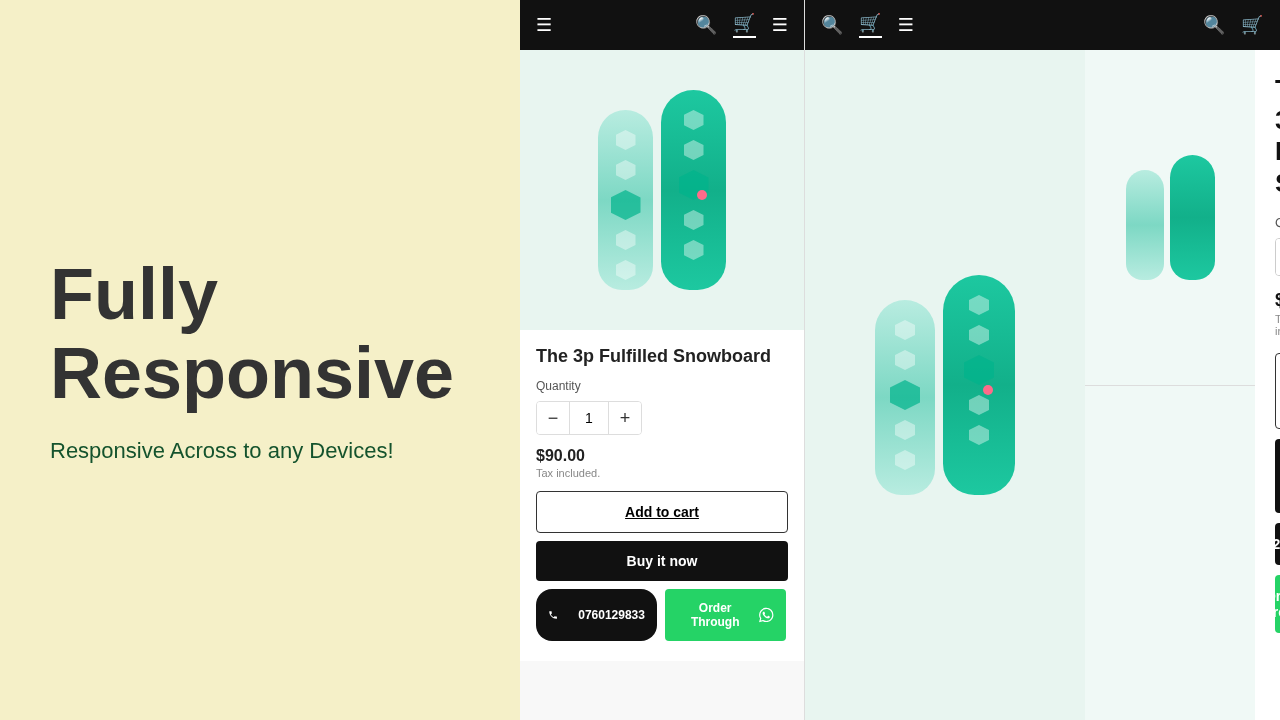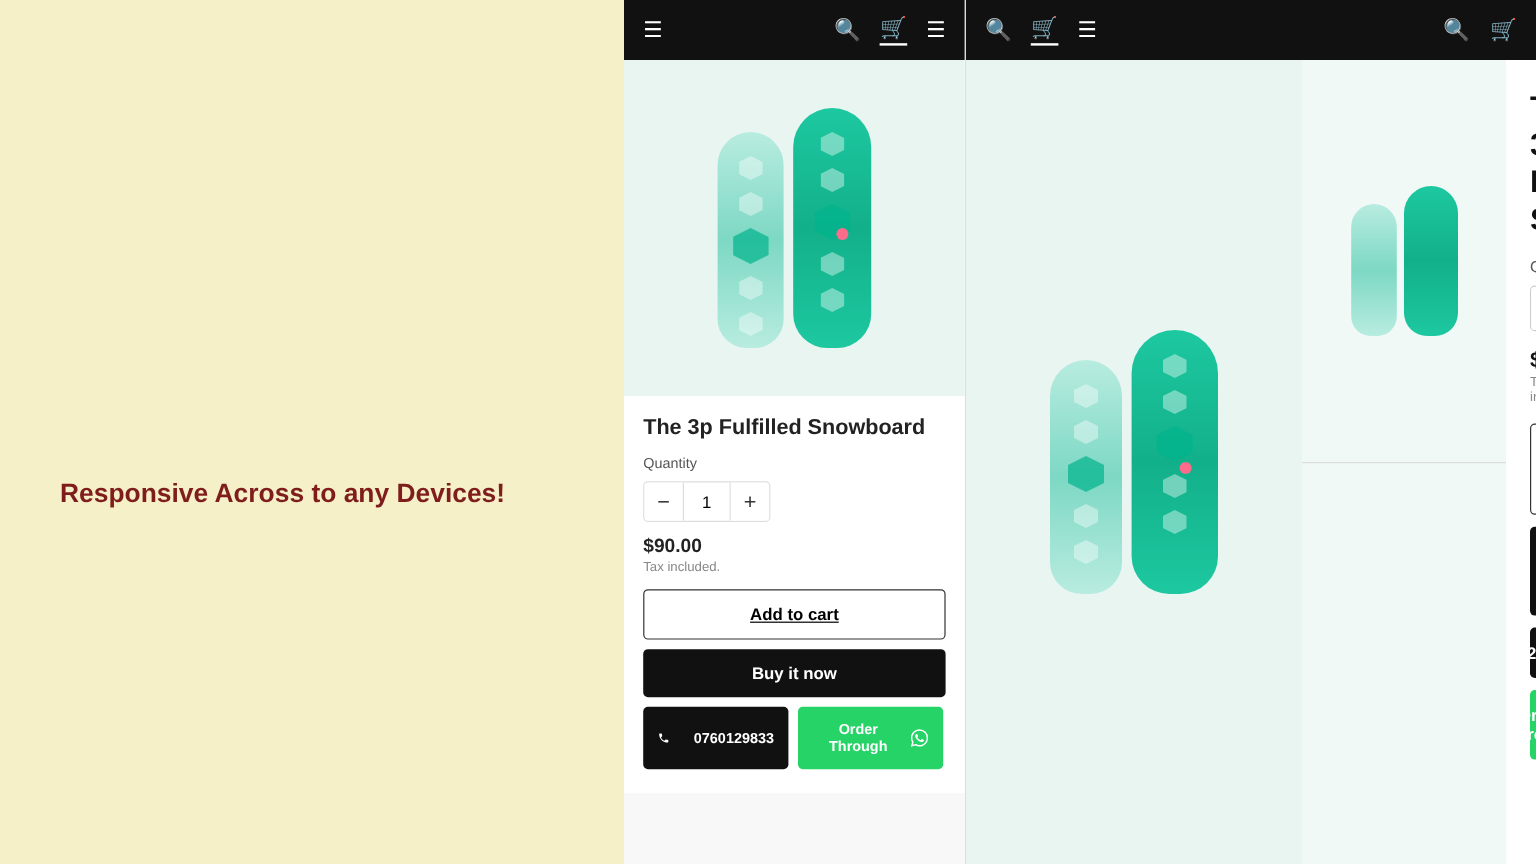--- a/index.html
+++ b/index.html
@@ -25,22 +25,22 @@
     }
     .left-panel h1 {
       font-size: 72px;
       font-weight: 800;
       color: #333;
       line-height: 1.1;
       margin-bottom: 24px;
     }
     .left-panel p {
       font-size: 22px;
-      font-weight: 700;
-      color: #7f1d1d;
+      font-weight: 400;
+      color: #14532d;
       line-height: 1.3;
     }
 
     
     .right-panel {
       flex: 1;
       height: 720px;
       position: relative;
       overflow: hidden;
     }
@@ -248,21 +248,21 @@
       font-weight: 600;
       cursor: pointer;
       margin-bottom: 8px;
     }
     .btn-phone {
       width: 48%;
       padding: 12px;
       background: #111;
       color: #fff;
       border: none;
-      border-radius: 4px;
+      border-radius: 16px;
       font-size: 12px;
       font-weight: 600;
       cursor: pointer;
       display: inline-flex;
       align-items: center;
       gap: 20px;
       justify-content: center;
     }
     .btn-order-whatsapp {
       width: 48%;
@@ -459,21 +459,22 @@
     }
     .desktop-related-section {
       padding: 16px;
     }
   </style>
 </head>
 <body>
 
 <div class="left-panel">
   <h1>
-    <br>
+    <span>Fully</span><br>
+    <span>Responsive</span>
   </h1>
   <p>Responsive Across to any Devices!</p>
 </div>
 
 <div class="right-panel">
 
   <div class="device-mobile">
 
     <div class="navbar">
       <span class="nav-icon">☰</span>

